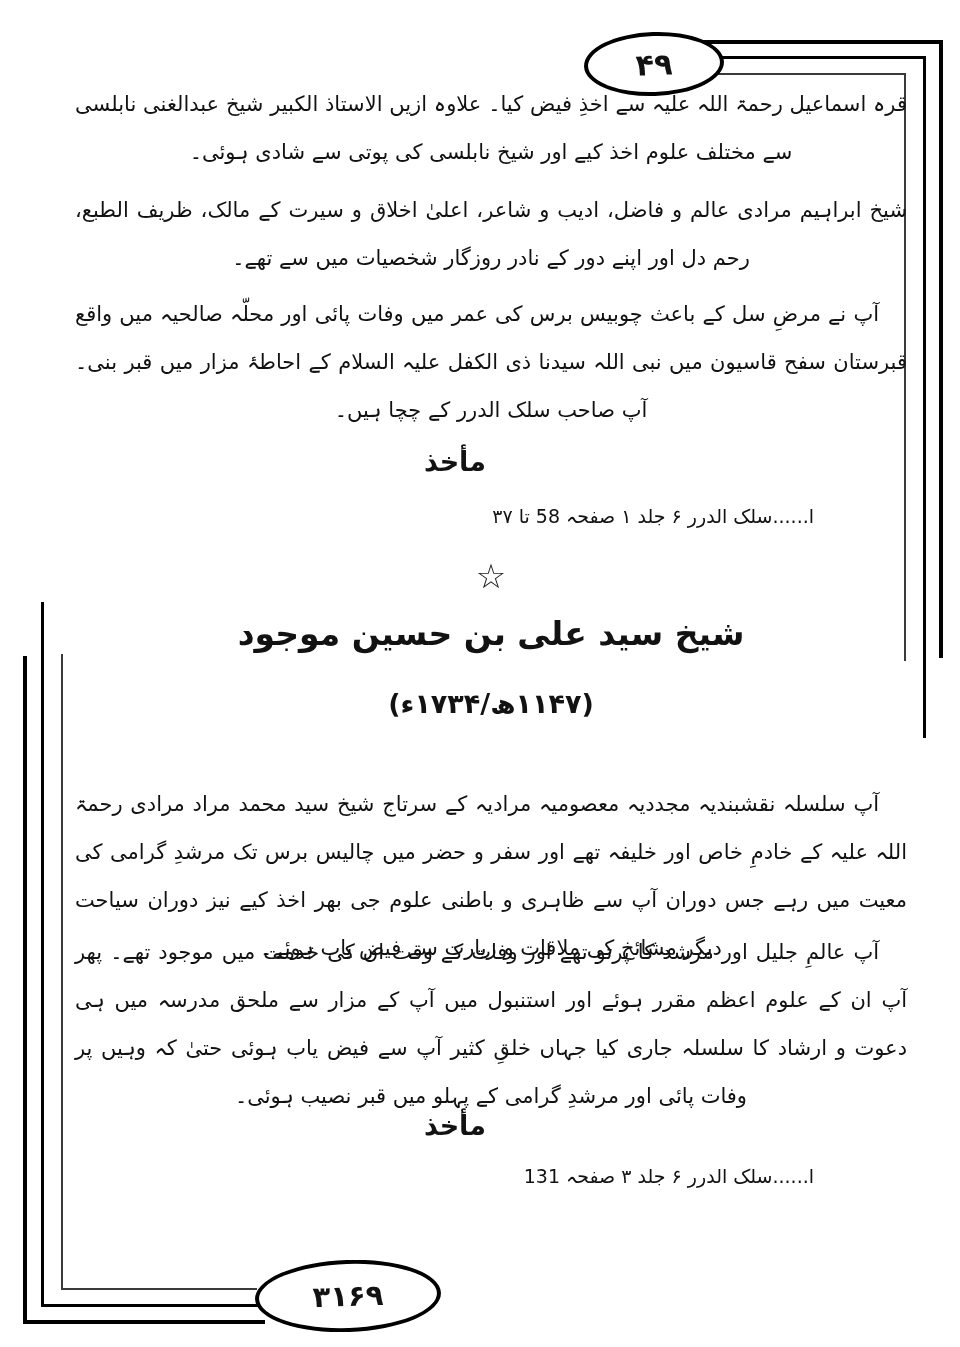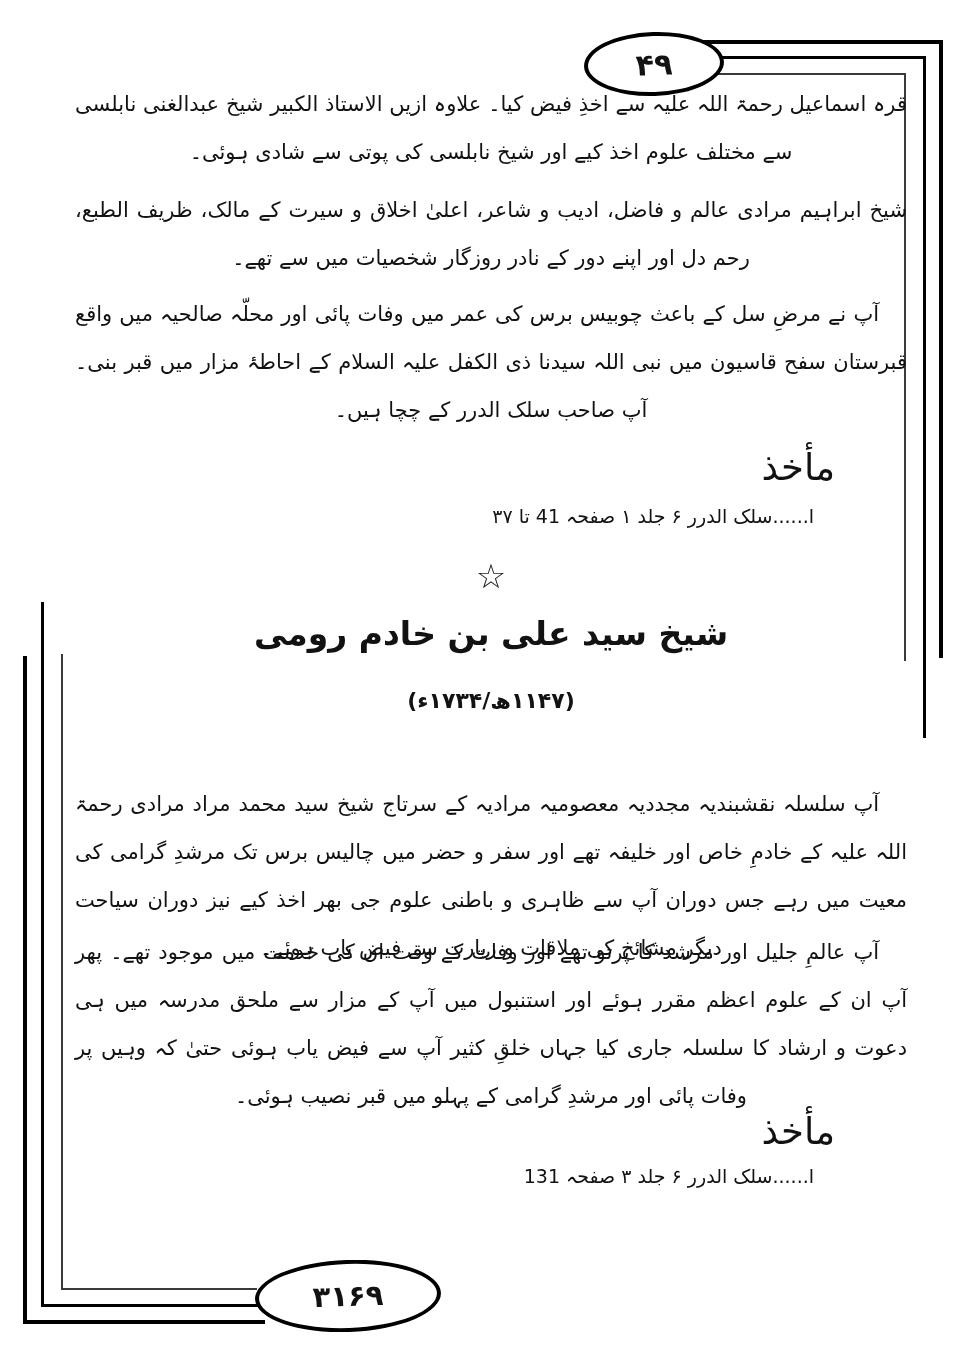--- a/index.html
+++ b/index.html
@@ -17,25 +17,25 @@
   #header-badge{left:584px;top:32px;width:132px;height:56px;font-size:30px;transform:rotate(-2deg);}
   #footer-badge{left:255px;top:1260px;width:178px;height:64px;font-size:29px;transform:rotate(-2deg);}
   .txt{
     position:absolute;left:75px;width:832px;direction:rtl;unicode-bidi:embed;
     z-index:2;
   }
   .para{
     font-size:21px;line-height:48px;text-align:justify;text-align-last:center;
   }
   .indent{text-indent:28px;}
-  .sources-heading{font-size:37px;font-weight:normal;text-align:right;padding-right:72px;box-sizing:border-box;}
+  .sources-heading{font-size:27px;font-weight:bold;text-align:center;padding-right:72px;box-sizing:border-box;}
   .source-line{font-size:19px;text-align:right;padding-right:93px;box-sizing:border-box;}
   .star{font-size:34px;text-align:center;color:#1a1a1a;}
   .sec-title{font-size:33px;font-weight:bold;text-align:center;}
-  .sec-date{font-size:22px;font-weight:bold;text-align:center;}
+  .sec-date{font-size:27px;font-weight:bold;text-align:center;}
 </style>
 </head>
 <body>
 
 <div class="frame" style="left:698px;top:40px;width:245px;height:4px;"></div>
 <div class="frame" style="left:939px;top:40px;width:4px;height:618px;"></div>
 <div class="frame" style="left:694px;top:56px;width:232px;height:3px;"></div>
 <div class="frame" style="left:923px;top:56px;width:3px;height:682px;"></div>
 <div class="frame gray" style="left:688px;top:73px;width:218px;height:2px;"></div>
 <div class="frame gray" style="left:904px;top:73px;width:2px;height:588px;"></div>
@@ -49,25 +49,25 @@
 
 <div class="badge" id="header-badge">
   <span>۴۹</span>
 </div>
 
 <div class="txt para" style="top:80px;">قرہ اسماعیل رحمۃ اللہ علیہ سے اخذِ فیض کیا۔ علاوہ ازیں الاستاذ الکبیر شیخ عبدالغنی نابلسی سے مختلف علوم اخذ کیے اور شیخ نابلسی کی پوتی سے شادی ہوئی۔</div>
 <div class="txt para" style="top:186px;">شیخ ابراہیم مرادی عالم و فاضل، ادیب و شاعر، اعلیٰ اخلاق و سیرت کے مالک، ظریف الطبع، رحم دل اور اپنے دور کے نادر روزگار شخصیات میں سے تھے۔</div>
 <div class="txt para indent" style="top:290px;">آپ نے مرضِ سل کے باعث چوبیس برس کی عمر میں وفات پائی اور محلّہ صالحیہ میں واقع قبرستان سفح قاسیون میں نبی اللہ سیدنا ذی الکفل علیہ السلام کے احاطۂ مزار میں قبر بنی۔ آپ صاحب سلک الدرر کے چچا ہیں۔</div>
 
 <div class="txt sources-heading" style="top:446px;">مأخذ</div>
-<div class="txt source-line" style="top:505px;">ا......سلک الدرر ۶ جلد ۱ صفحہ 41 تا ۳۷</div>
+<div class="txt source-line" style="top:505px;">ا......سلک الدرر ۶ جلد ۱ صفحہ 58 تا ۳۷</div>
 
 <div class="txt star" style="top:556px;">☆</div>
 
-<div class="txt sec-title" style="top:614px;">شیخ سید علی بن خادم رومی</div>
+<div class="txt sec-title" style="top:614px;">شیخ سید علی بن حسین موجود</div>
 <div class="txt sec-date" style="top:688px;">(۱۱۴۷ھ/۱۷۳۴ء)</div>
 
 <div class="txt para indent" style="top:780px;">آپ سلسلہ نقشبندیہ مجددیہ معصومیہ مرادیہ کے سرتاج شیخ سید محمد مراد مرادی رحمۃ اللہ علیہ کے خادمِ خاص اور خلیفہ تھے اور سفر و حضر میں چالیس برس تک مرشدِ گرامی کی معیت میں رہے جس دوران آپ سے ظاہری و باطنی علوم جی بھر اخذ کیے نیز دوران سیاحت دیگر مشائخ کی ملاقات و زیارت سے فیض یاب ہوئے۔</div>
 <div class="txt para indent" style="top:928px;">آپ عالمِ جلیل اور مرشد کا پرتو تھے اور وفات کے وقت ان کی خدمت میں موجود تھے۔ پھر آپ ان کے علوم اعظم مقرر ہوئے اور استنبول میں آپ کے مزار سے ملحق مدرسہ میں ہی دعوت و ارشاد کا سلسلہ جاری کیا جہاں خلقِ کثیر آپ سے فیض یاب ہوئی حتیٰ کہ وہیں پر وفات پائی اور مرشدِ گرامی کے پہلو میں قبر نصیب ہوئی۔</div>
 
 <div class="txt sources-heading" style="top:1110px;">مأخذ</div>
 <div class="txt source-line" style="top:1165px;">ا......سلک الدرر ۶ جلد ۳ صفحہ 131</div>
 
 <div class="badge" id="footer-badge">
   <span>۳۱۶۹</span>

